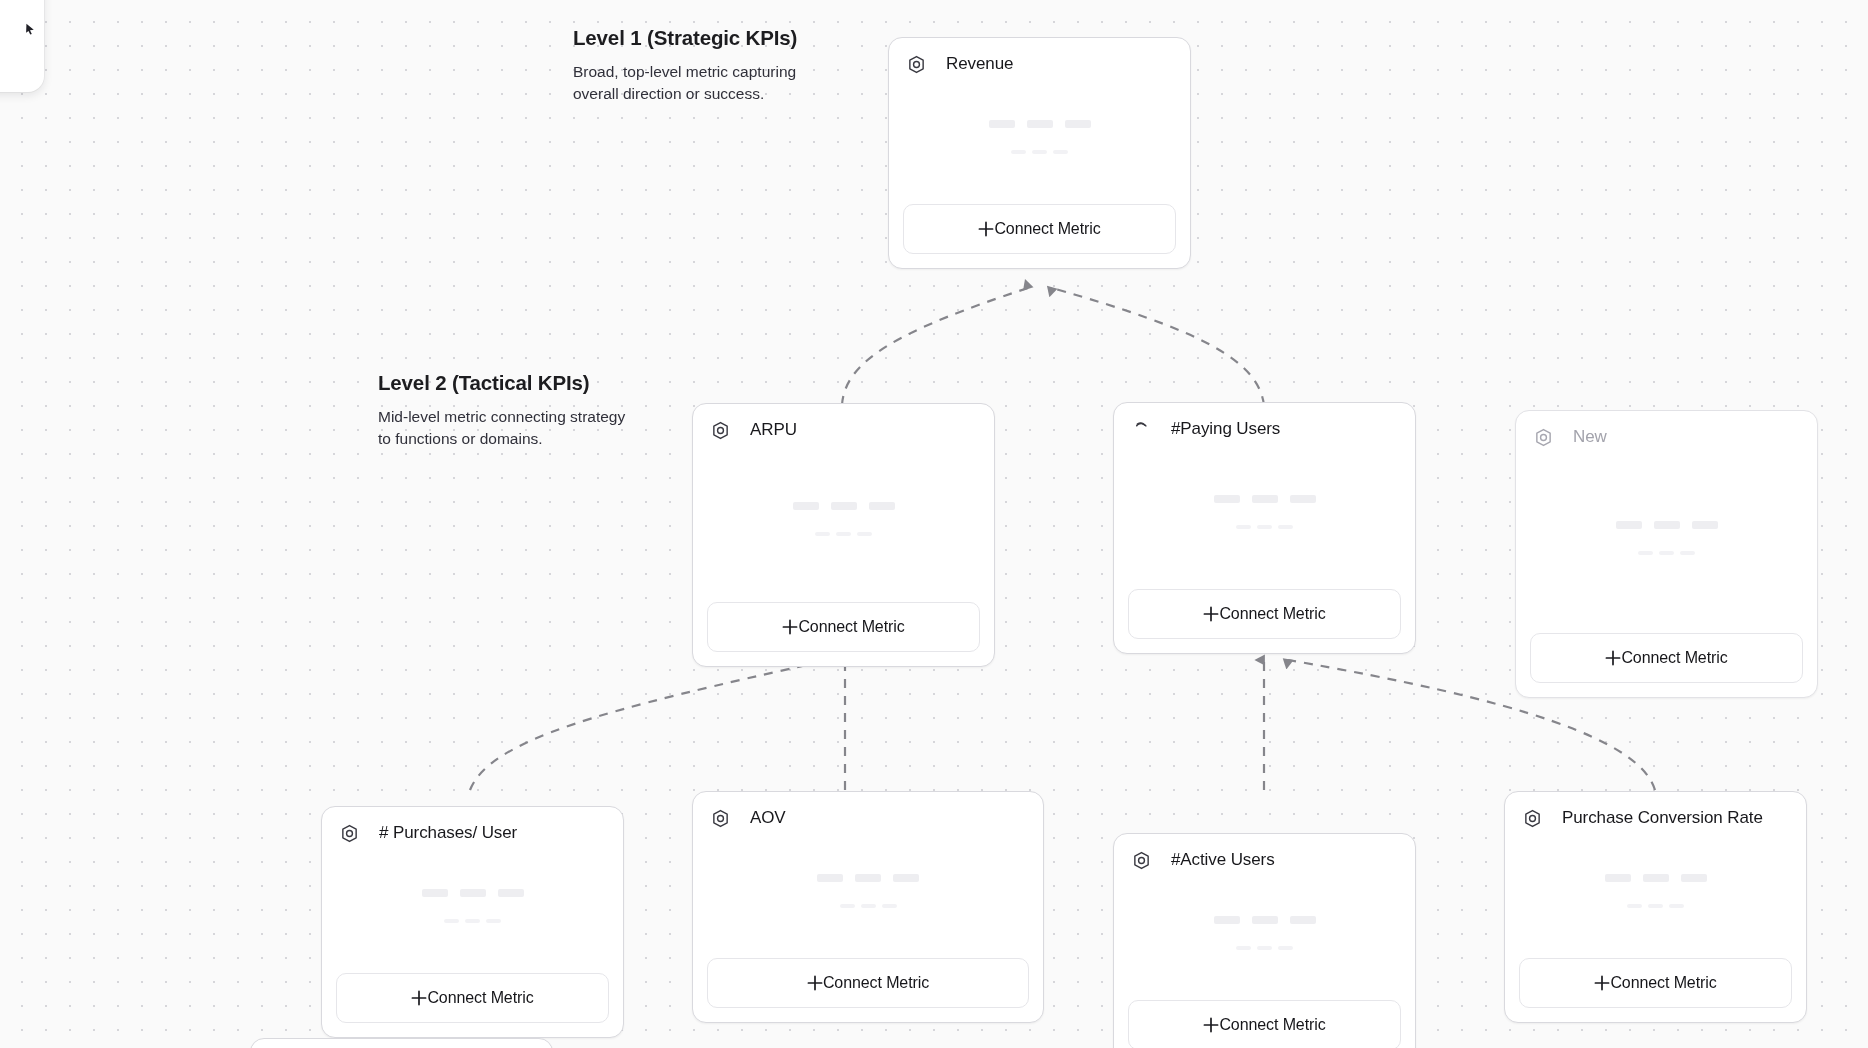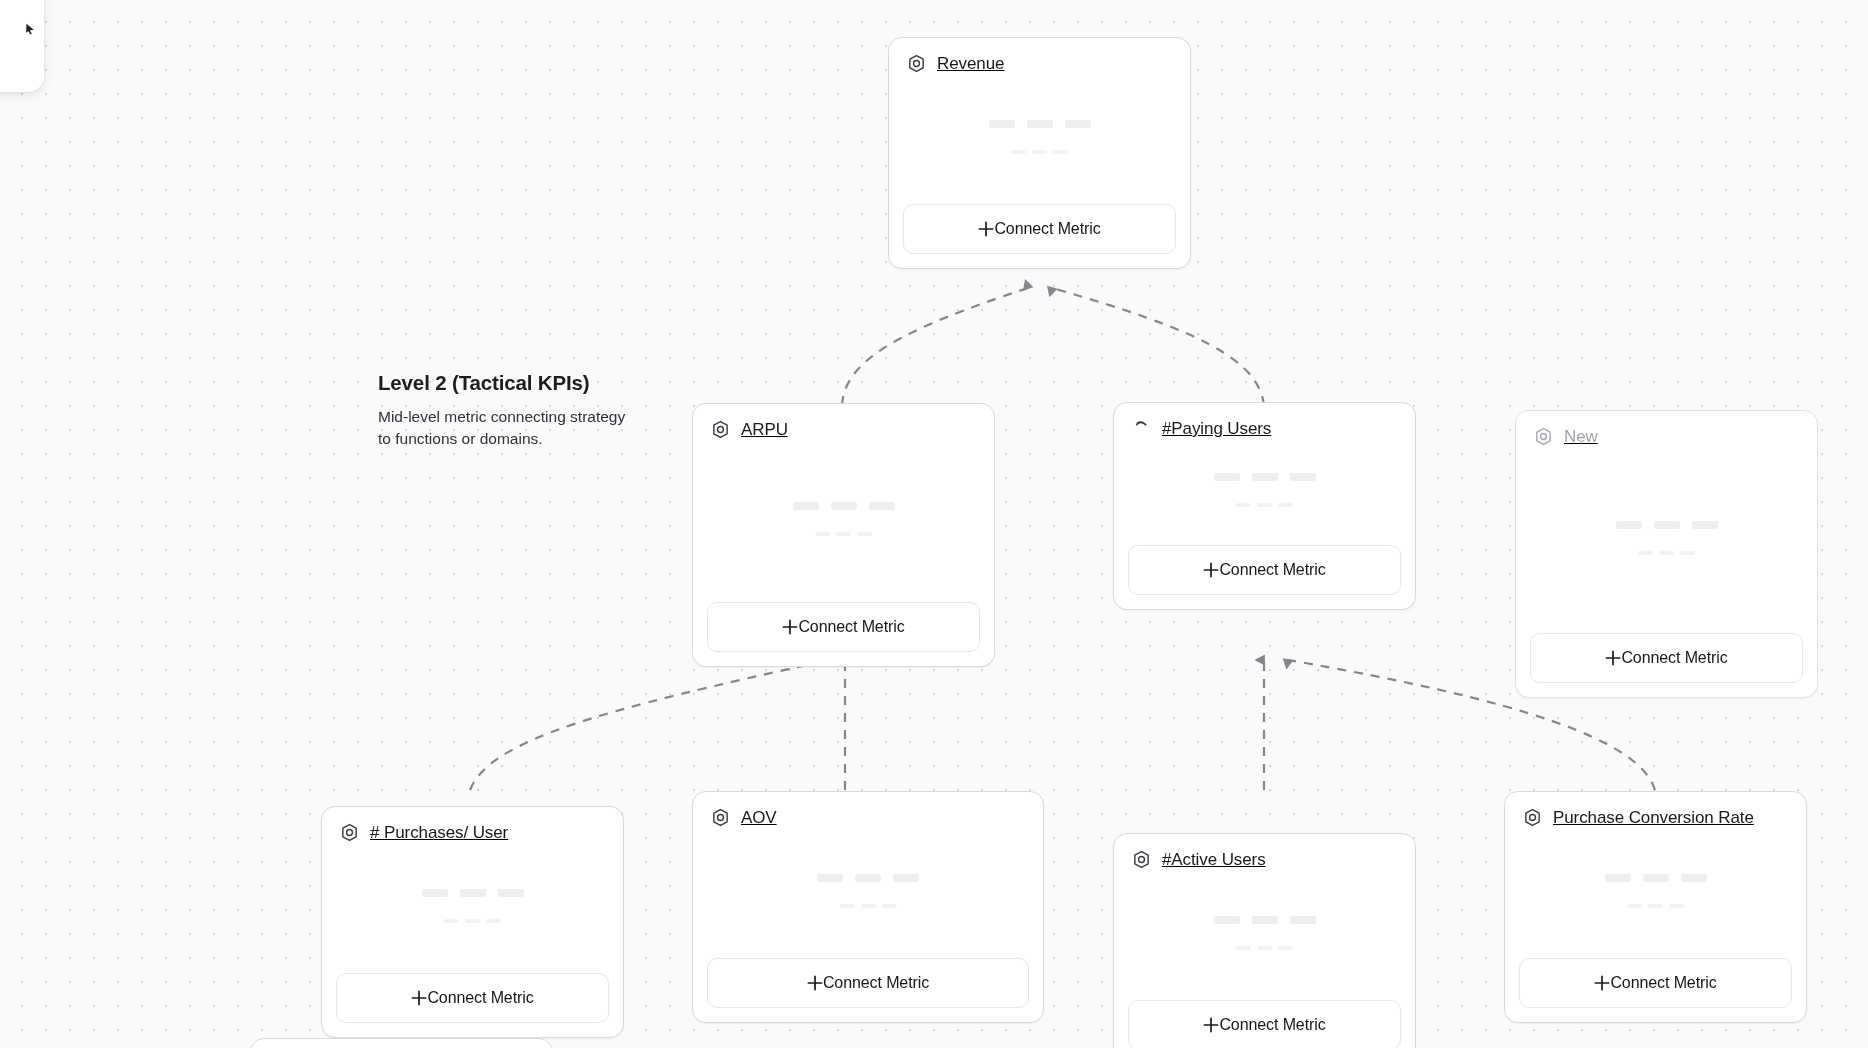--- a/index.html
+++ b/index.html
@@ -73,24 +73,23 @@
     display: flex;
     flex-direction: column;
     z-index: 4;
   }
   .card.faded {
     border-color: #e2e2e6;
   }
 
   .card-head {
     display: flex;
-    align-items: flex-start;
-    gap: 11px;
+    align-items: center;
+    gap: 20px;
     padding: 16px 18px 0 18px;
-    text-decoration: underline;
   }
   .card-icon {
     width: 19px;
     height: 19px;
     flex: 0 0 19px;
     display: block;
     color: #3a3a42;
   }
   .card.faded .card-icon { color: #a7a7b0; }
   .card-icon svg { display: block; width: 19px; height: 19px; }
@@ -207,20 +206,24 @@
   </svg>
 
   <div id="corner-panel">
     <span class="panel-glyph">
       <svg viewBox="0 0 16 16" xmlns="http://www.w3.org/2000/svg">
         <path d="M3 1 L12 8.2 L7.4 8.9 L9.6 13.4 L7.7 14.3 L5.5 9.8 L2.6 12 Z" fill="#202027"></path>
       </svg>
     </span>
   </div>
 
+  <div class="level-label" style="left:573px; top:25px;">
+    <div class="level-title">Level 1 (Strategic KPIs)</div>
+    <div class="level-desc">Broad, top-level metric capturing overall direction or success.</div>
+  </div>
 
   <div class="level-label" style="left:378px; top:370px;">
     <div class="level-title">Level 2 (Tactical KPIs)</div>
     <div class="level-desc">Mid-level metric connecting strategy to functions or domains.</div>
   </div>
 
 
   <div class="card" style="left:888px; top:37px; width:303px; height:232px;">
     <div class="card-head">
       <span class="card-icon">
@@ -278,21 +281,21 @@
     <div class="connect-btn">
       <span class="plus-icon">
         <svg viewBox="0 0 16 16" xmlns="http://www.w3.org/2000/svg">
           <path d="M8 1.4 V14.6 M1.4 8 H14.6" stroke="currentColor" stroke-width="1.7" stroke-linecap="round"></path>
         </svg>
       </span>
       <span class="connect-label">Connect Metric</span>
     </div>
   </div>
 
-  <div class="card" style="left:1113px; top:402px; width:303px; height:208px;">
+  <div class="card" style="left:1113px; top:402px; width:303px; height:252px;">
     <div class="card-head">
       <span class="card-icon">
         <svg viewBox="0 0 20 20" xmlns="http://www.w3.org/2000/svg">
           <path d="M14.6 6.2 A 6 6 0 1 0 12.4 15.1" fill="none" stroke="currentColor" stroke-width="1.6" stroke-linecap="round" stroke-dasharray="11 40"></path>
           <path d="M5.6 4.4 A 6.2 6.2 0 0 1 13.4 5.2" fill="none" stroke="currentColor" stroke-width="1.6" stroke-linecap="round"></path>
         </svg>
       </span>
       <span class="card-title">#Paying Users</span>
     </div>
     <div class="card-body">

